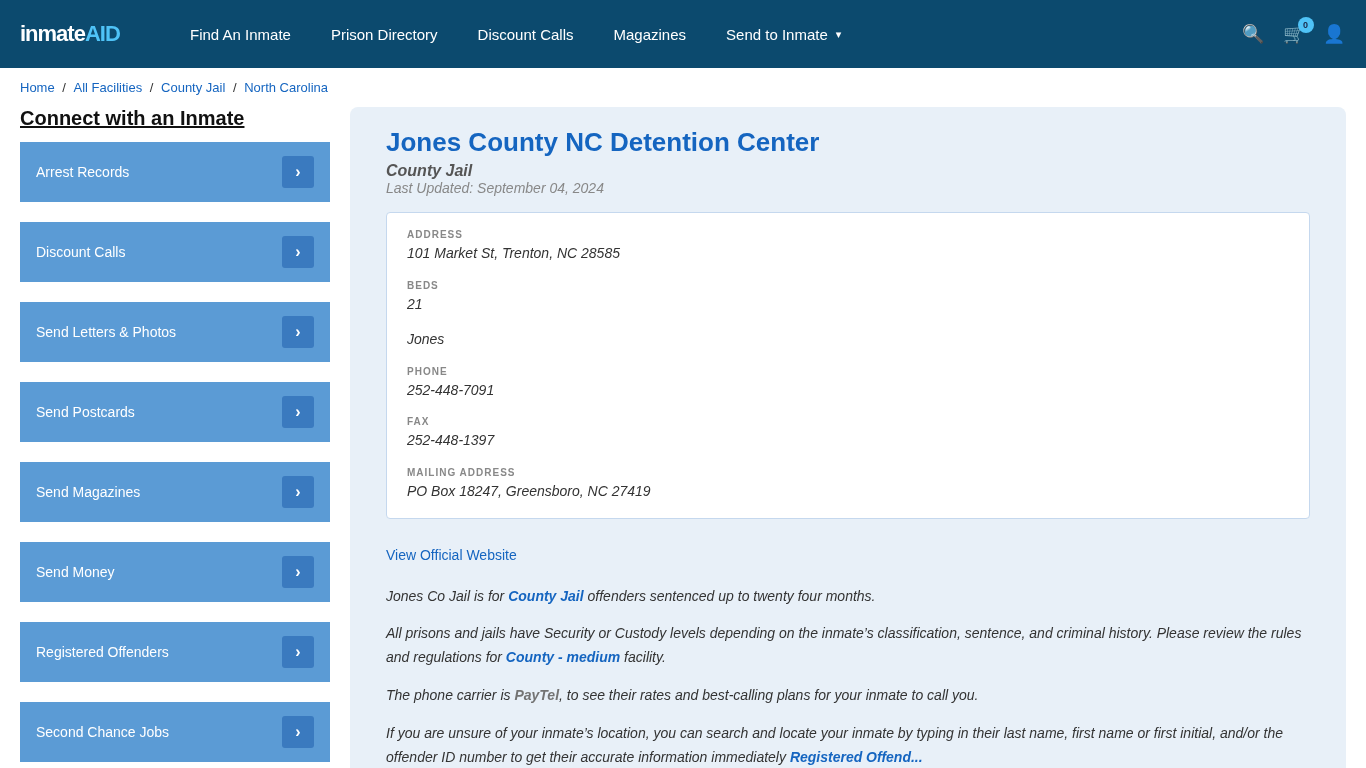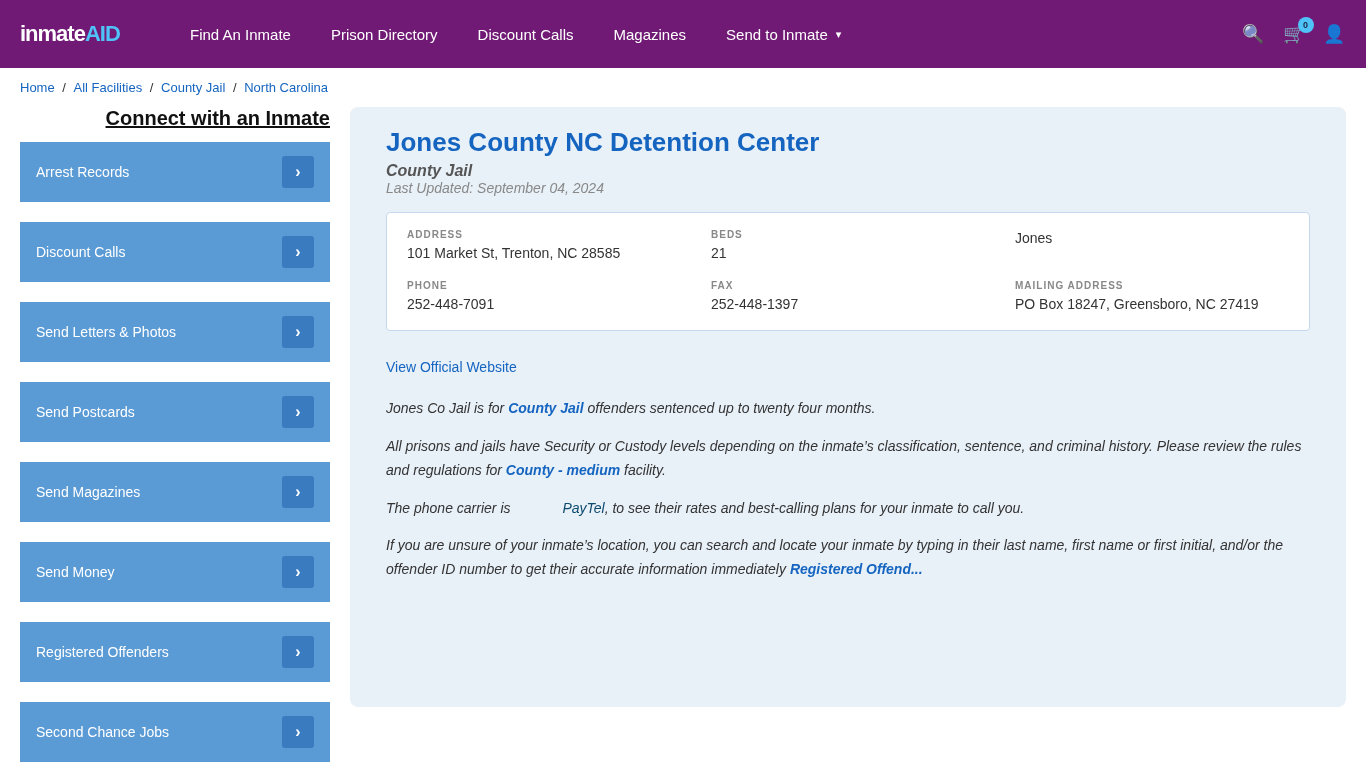--- a/index.html
+++ b/index.html
@@ -1,20 +1,20 @@
 <!DOCTYPE html>
 <html><head>
   <meta charset="utf-8">
   <style>
     * { box-sizing: border-box; margin: 0; padding: 0; }
     body { font-family: Arial, sans-serif; font-size: 14px; color: #333; background: #fff; }
 
     
     .header {
-      background: #701a75;
+      background: #0c4a6e;
       padding: 0 20px;
       display: flex;
       align-items: center;
       height: 68px;
       gap: 30px;
     }
     .logo-area {
       display: flex;
       align-items: center;
       min-width: 140px;
@@ -95,21 +95,20 @@
     .sidebar {
       width: 310px;
       flex-shrink: 0;
     }
     .sidebar-title {
       font-size: 20px;
       font-weight: bold;
       text-decoration: underline;
       margin-bottom: 12px;
       color: #111;
-      text-align: right;
     }
     .sidebar-menu {
       display: flex;
       flex-direction: column;
       gap: 20px;
     }
     .sidebar-item {
       display: flex;
       align-items: center;
       justify-content: space-between;
@@ -207,37 +206,38 @@
       color: #888;
       margin-bottom: 16px;
     }
 
     .info-grid {
       background: #fff;
       border: 1px solid #c5d8ee;
       border-radius: 4px;
       padding: 16px 20px;
       display: grid;
-      grid-template-columns: 1fr 1fr 1fr;
+      grid-template-columns: 1fr;
       gap: 16px 30px;
       margin-bottom: 20px;
     }
     .info-cell {}
     .info-label {
       font-size: 10px;
       font-weight: bold;
       color: #888;
       letter-spacing: 1px;
       text-transform: uppercase;
       margin-bottom: 4px;
     }
     .info-value {
       font-size: 14px;
       color: #333;
       line-height: 1.4;
+      font-style: italic;
     }
 
     .view-website {
       color: #1565c0;
       text-decoration: none;
       font-size: 14px;
       display: inline-block;
       margin-top: 8px;
       margin-bottom: 4px;
     }
@@ -251,24 +251,23 @@
       line-height: 1.7;
       color: #333;
       margin-bottom: 14px;
     }
     .desc-link {
       color: #1565c0;
       font-weight: bold;
       text-decoration: none;
     }
     .desc-link-orange {
-      color: #0c4a6e;
-      font-weight: normal;
-      text-decoration: none;
-      margin-left: 48px;
+      color: #737373;
+      font-weight: bold;
+      text-decoration: none;
     }
   </style>
 </head>
 <body>
 
 <header class="header">
   <div class="logo-area">
     <span class="logo-text">
       inmate<span>AID</span>
     </span>

